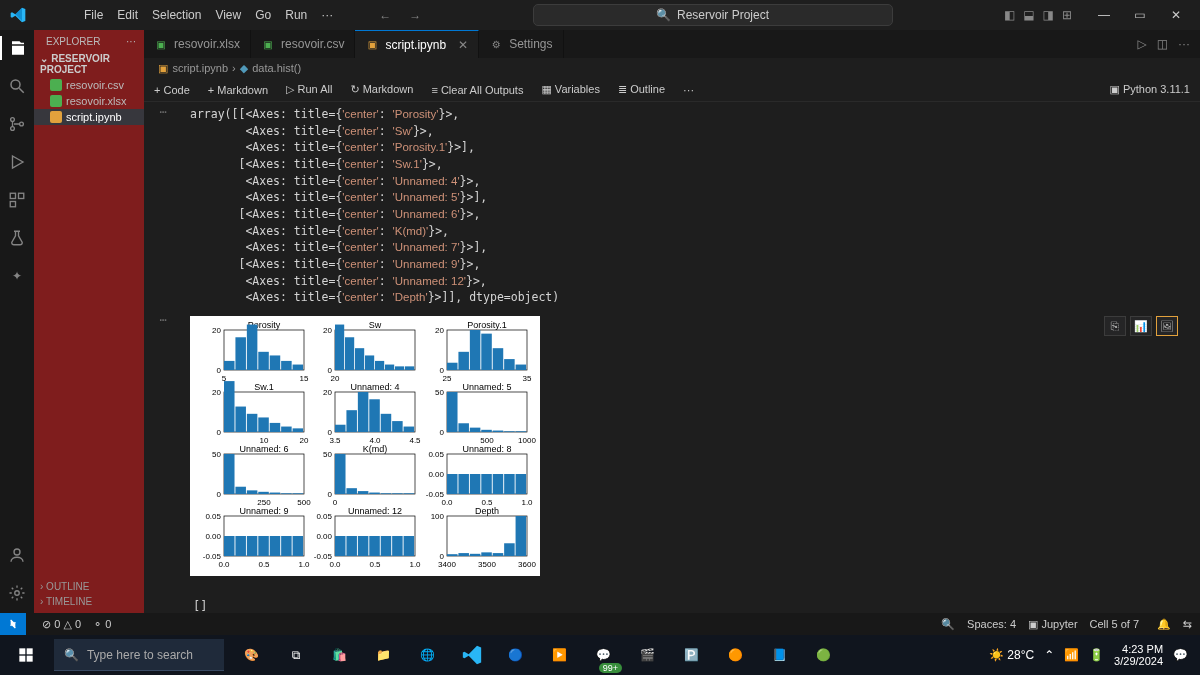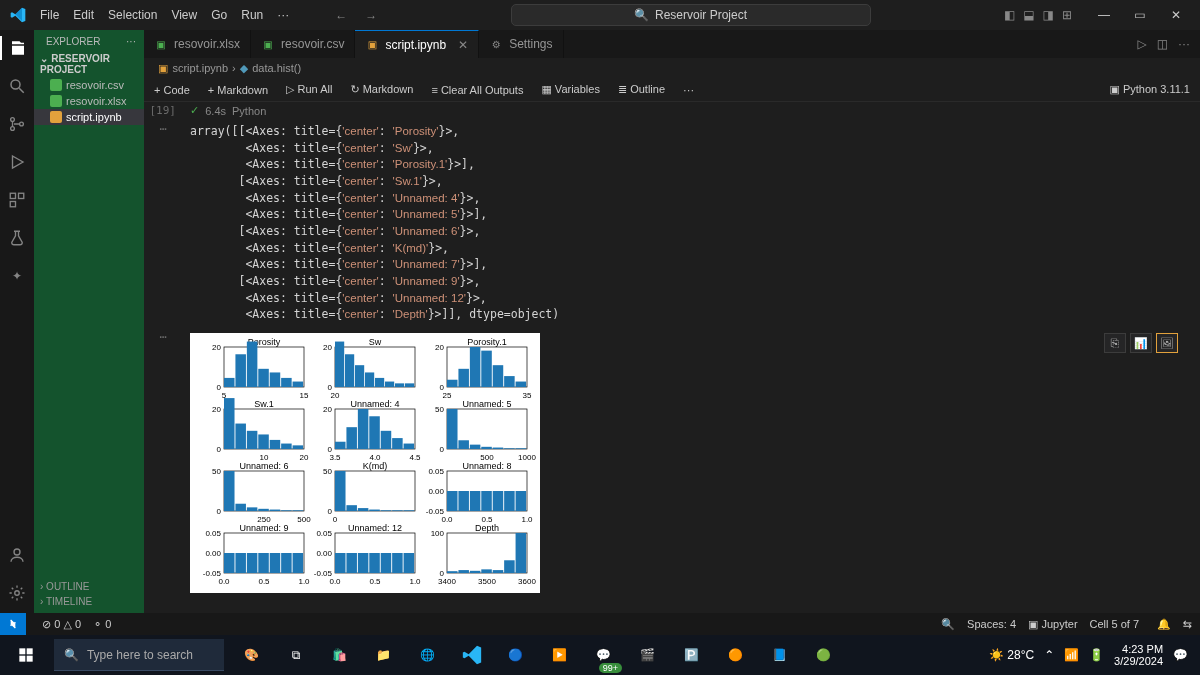--- a/index.html
+++ b/index.html
@@ -1,37 +1,37 @@
 <!DOCTYPE html>
 <html><head>
 <meta charset="utf-8">
 <style>
   * { margin:0; padding:0; box-sizing:border-box; font-family:"Segoe UI",Arial,sans-serif; }
   body { width:1200px; height:675px; background:#1e1e1e; color:#cccccc; font-size:12px; overflow:hidden; position:relative; }
 
   
   .titlebar { height:30px; background:#1e1e1e; display:flex; align-items:center; padding:0 6px; border-bottom:1px solid #00000000; }
   .titlebar .vscode-logo { width:16px; height:16px; margin:0 8px 0 4px; }
-  .titlebar .menu { display:flex; gap:2px; }
+  .titlebar .menu { display:flex; gap:2px;margin-left:44px; }
   .titlebar .menu span { padding:4px 6px; font-size:12px; color:#cccccc; }
   .titlebar .nav { margin-left:40px; display:flex; gap:18px; color:#888; }
   .titlebar .search { flex:1; display:flex; justify-content:center; }
   .titlebar .search-box { width:360px; height:22px; background:#2a2a2a; border:1px solid #3c3c3c; border-radius:5px; display:flex; align-items:center; justify-content:center; gap:6px; color:#cccccc; font-size:12px; }
   .titlebar .layout-icons { display:flex; gap:8px; color:#888; align-items:center; }
   .titlebar .win-controls { display:flex; gap:0; margin-left:14px; }
   .titlebar .win-controls div { width:36px; height:30px; display:flex; align-items:center; justify-content:center; color:#ccc; }
 
   
   .activitybar { position:absolute; left:0; top:30px; bottom:22px; width:34px; background:#181818; display:flex; flex-direction:column; align-items:center; padding-top:6px; gap:14px; }
   .activitybar .ab-icon { width:24px; height:24px; color:#848484; display:flex; align-items:center; justify-content:center; }
   .activitybar .ab-icon.active { color:#fff; border-left:2px solid #fff; width:34px; }
   .activitybar .bottom { margin-top:auto; margin-bottom:8px; display:flex; flex-direction:column; gap:14px; }
 
   
-  .sidebar { position:absolute; left:34px; top:30px; bottom:22px; width:110px; background:#14532d; color:#bbb; font-size:11px; }
+  .sidebar { position:absolute; left:34px; top:30px; bottom:22px; width:110px; background:#7f1d1d; color:#bbb; font-size:11px; }
   .sidebar .header { display:flex; align-items:center; justify-content:space-between; padding:6px 8px 4px 12px; color:#bbb; font-size:10px; }
   .sidebar .section-title { padding:2px 6px; font-weight:bold; font-size:10px; color:#ccc; }
   .sidebar .section-title::before { content:"⌄ "; }
   .sidebar .file { padding:2px 6px 2px 16px; display:flex; align-items:center; gap:4px; font-size:11px; }
   .sidebar .file.sel { background:#37373d; color:#fff; }
   .sidebar .collapsed { padding:2px 6px; color:#999; font-size:10px; }
   .sidebar .collapsed::before { content:"› "; }
   .sidebar .bottom-sections { position:absolute; bottom:4px; left:0; right:0; }
 
   
@@ -252,28 +252,20 @@
       <span class="tb-item">≡ Clear All Outputs</span>
       <span class="tb-item">▦ Variables</span>
       <span class="tb-item">≣ Outline</span>
       <span class="tb-item">···</span>
       <div class="spacer"></div>
       <span class="kernel">▣ Python 3.11.1</span>
     </div>
 
   <div class="nb-scroll">
 
-    <div class="cell-row meta-row">
-      <div class="gutter">[19]</div>
-      <div class="status-line">
-          <span class="check">✓</span>
-          <span>6.4s</span>
-        <span class="lang-badge">Python</span>
-      </div>
-    </div>
 
     <div class="cell-row">
       <div class="ellipsis-cell">…</div>
       <div class="textout" id="textout19">array([[&lt;Axes: title={<span class="syn-s">'center'</span>: <span class="syn-s">'Porosity'</span>}&gt;,
         &lt;Axes: title={<span class="syn-s">'center'</span>: <span class="syn-s">'Sw'</span>}&gt;,
         &lt;Axes: title={<span class="syn-s">'center'</span>: <span class="syn-s">'Porosity.1'</span>}&gt;],
        [&lt;Axes: title={<span class="syn-s">'center'</span>: <span class="syn-s">'Sw.1'</span>}&gt;,
         &lt;Axes: title={<span class="syn-s">'center'</span>: <span class="syn-s">'Unnamed: 4'</span>}&gt;,
         &lt;Axes: title={<span class="syn-s">'center'</span>: <span class="syn-s">'Unnamed: 5'</span>}&gt;],
        [&lt;Axes: title={<span class="syn-s">'center'</span>: <span class="syn-s">'Unnamed: 6'</span>}&gt;,

